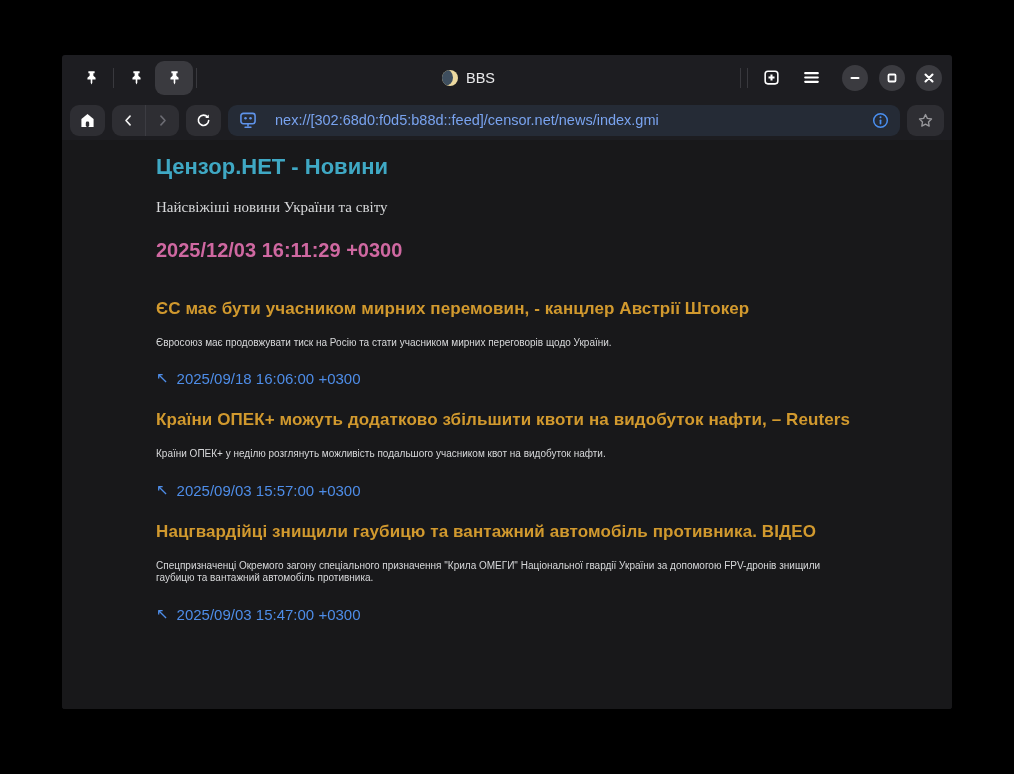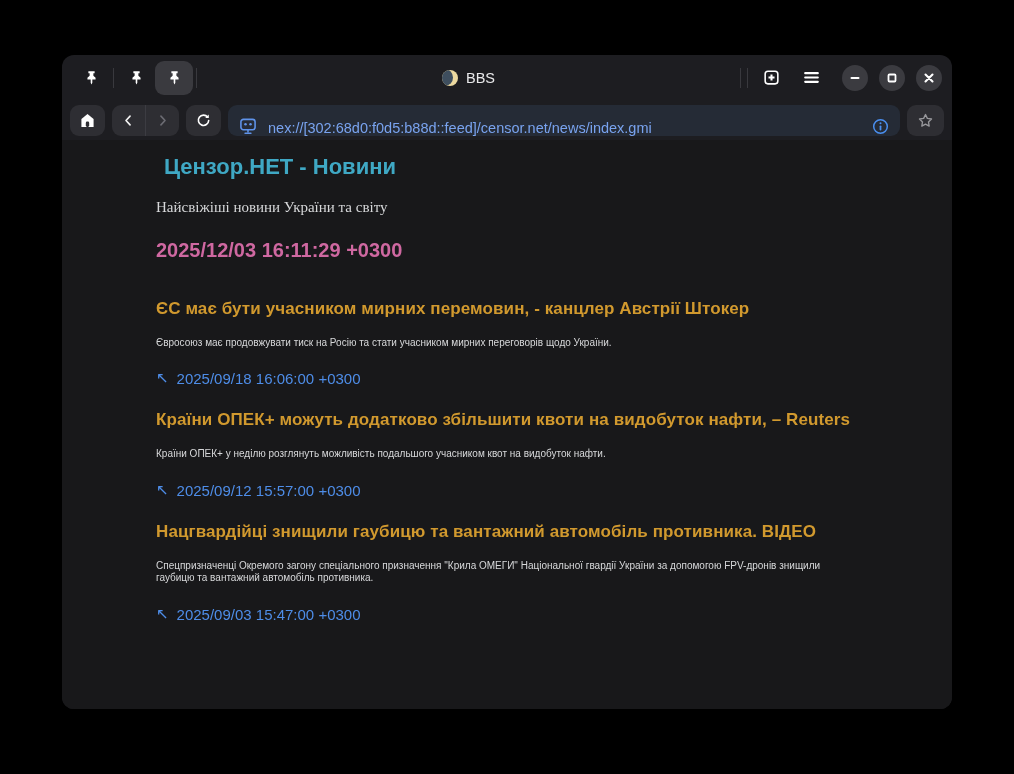--- a/index.html
+++ b/index.html
@@ -5,21 +5,21 @@
   :root{
     --accent-cyan:#3fa8c4; --accent-pink:#cf68a1; --accent-orange:#d1992e;
     --accent-blue:#4e8de8; --url-blue:#79a3ef; --chrome-bg:#1d1d21;
     --content-bg:#18181a; --button-bg:#2e2e33; --urlbar-bg:#252b36;
     --control-bg:#3b3b40;
   }
   *{box-sizing:border-box; margin:0; padding:0;}
   html,body{width:1014px; height:774px; background:#000; overflow:hidden;
     font-family:"Liberation Sans", sans-serif;}
   .window{position:absolute; left:62px; top:55px; width:890px; height:654px;
-    background:var(--chrome-bg); border-radius:12px; overflow:hidden;
+    background:var(--chrome-bg); border-radius:3px; overflow:hidden;
     display:flex; flex-direction:column;}
   
   .tabbar{flex:0 0 45px; display:flex; align-items:center; padding:0 10px;}
   .pin-btn{width:38px; height:34px; border-radius:9px; display:flex;
     align-items:center; justify-content:center; color:#fff; flex:0 0 auto;}
   .pin-btn.active{background:#3a3a3f;}
   .vsep{width:1px; height:20px; background:#39393e; margin:0 3px; flex:0 0 auto;}
   .tab{flex:1 1 0; height:34px; display:flex; align-items:center;
     justify-content:center; gap:8px; color:#e8e8ea; font-size:14.5px;
     white-space:nowrap; overflow:hidden;}
@@ -38,28 +38,28 @@
     display:flex; align-items:center; justify-content:center; color:#f2f2f2;
     flex:0 0 auto;}
   .nav-home{width:35px;}
   .nav-group{display:flex; background:var(--button-bg); border-radius:9px;
     height:31px; overflow:hidden; flex:0 0 auto;}
   .nav-group .half{width:33px; display:flex; align-items:center; justify-content:center;}
   .nav-group .gdiv{width:1px; background:#3c3c42; height:100%;}
   .fwd{color:#6b6b72;}
   .nav-reload{width:35px;}
   .urlbar{flex:1 1 auto; height:31px; background:var(--urlbar-bg);
-    border-radius:9px; display:flex; align-items:flex-end; padding:0 10px; gap:10px;}
+    border-radius:9px; display:flex; align-items:center; padding:0 10px; gap:17px;}
   .url-text{flex:1 1 auto; color:var(--url-blue); font-size:14.5px;
     white-space:nowrap; overflow:hidden;}
   .nav-star{width:37px; color:#97979b;}
   
   .content{flex:1 1 auto; background:var(--content-bg); color:#d7d8da;
     padding:14px 94px 0; overflow:hidden;}
-  .h1{color:var(--accent-cyan); font-size:22px; font-weight:bold; margin:0 8px 19px;}
+  .h1{color:var(--accent-cyan); font-size:22px; font-weight:bold; margin:0 0 19px;}
   .subtitle{font-size:15px; margin:0 0 23px;font-family:Liberation Serif, serif;}
   .updated{color:var(--accent-pink); font-size:20px; font-weight:bold; margin:0 0 37px;}
   .article h3{color:var(--accent-orange); font-size:17px; font-weight:bold;
     margin:0 0 18px; letter-spacing:0.1px;}
   .article .body{font-size:10px; line-height:1.24; margin:0 0 21px; max-width:672px;}
   .feed-link{display:flex; align-items:center; gap:8px; color:var(--accent-blue);
     font-size:15px; margin:0 0 23px; text-decoration:none; cursor:pointer;}
   .link-arrow{font-family:"DejaVu Sans", sans-serif; font-size:15px; line-height:1;}
   svg{display:block;}
 </style>
@@ -213,21 +213,21 @@
         <span class="link-arrow">↖</span>
         <span>2025/09/18 16:06:00 +0300</span>
       </a>
     </div>
 
     <div class="article">
       <h3>Країни ОПЕК+ можуть додатково збільшити квоти на видобуток нафти, – Reuters</h3>
       <p class="body">Країни ОПЕК+ у неділю розглянуть можливість подальшого учасником квот на видобуток нафти.</p>
       <a class="feed-link">
         <span class="link-arrow">↖</span>
-        <span>2025/09/12 15:57:00 +0300</span>
+        <span>2025/09/03 15:57:00 +0300</span>
       </a>
     </div>
 
     <div class="article">
       <h3>Нацгвардійці знищили гаубицю та вантажний автомобіль противника. ВІДЕО</h3>
       <p class="body">Спецпризначенці Окремого загону спеціального призначення "Крила ОМЕГИ" Національної гвардії України за допомогою FPV-дронів знищили гаубицю та вантажний автомобіль противника.</p>
       <a class="feed-link">
         <span class="link-arrow">↖</span>
         <span>2025/09/03 15:47:00 +0300</span>
       </a>

